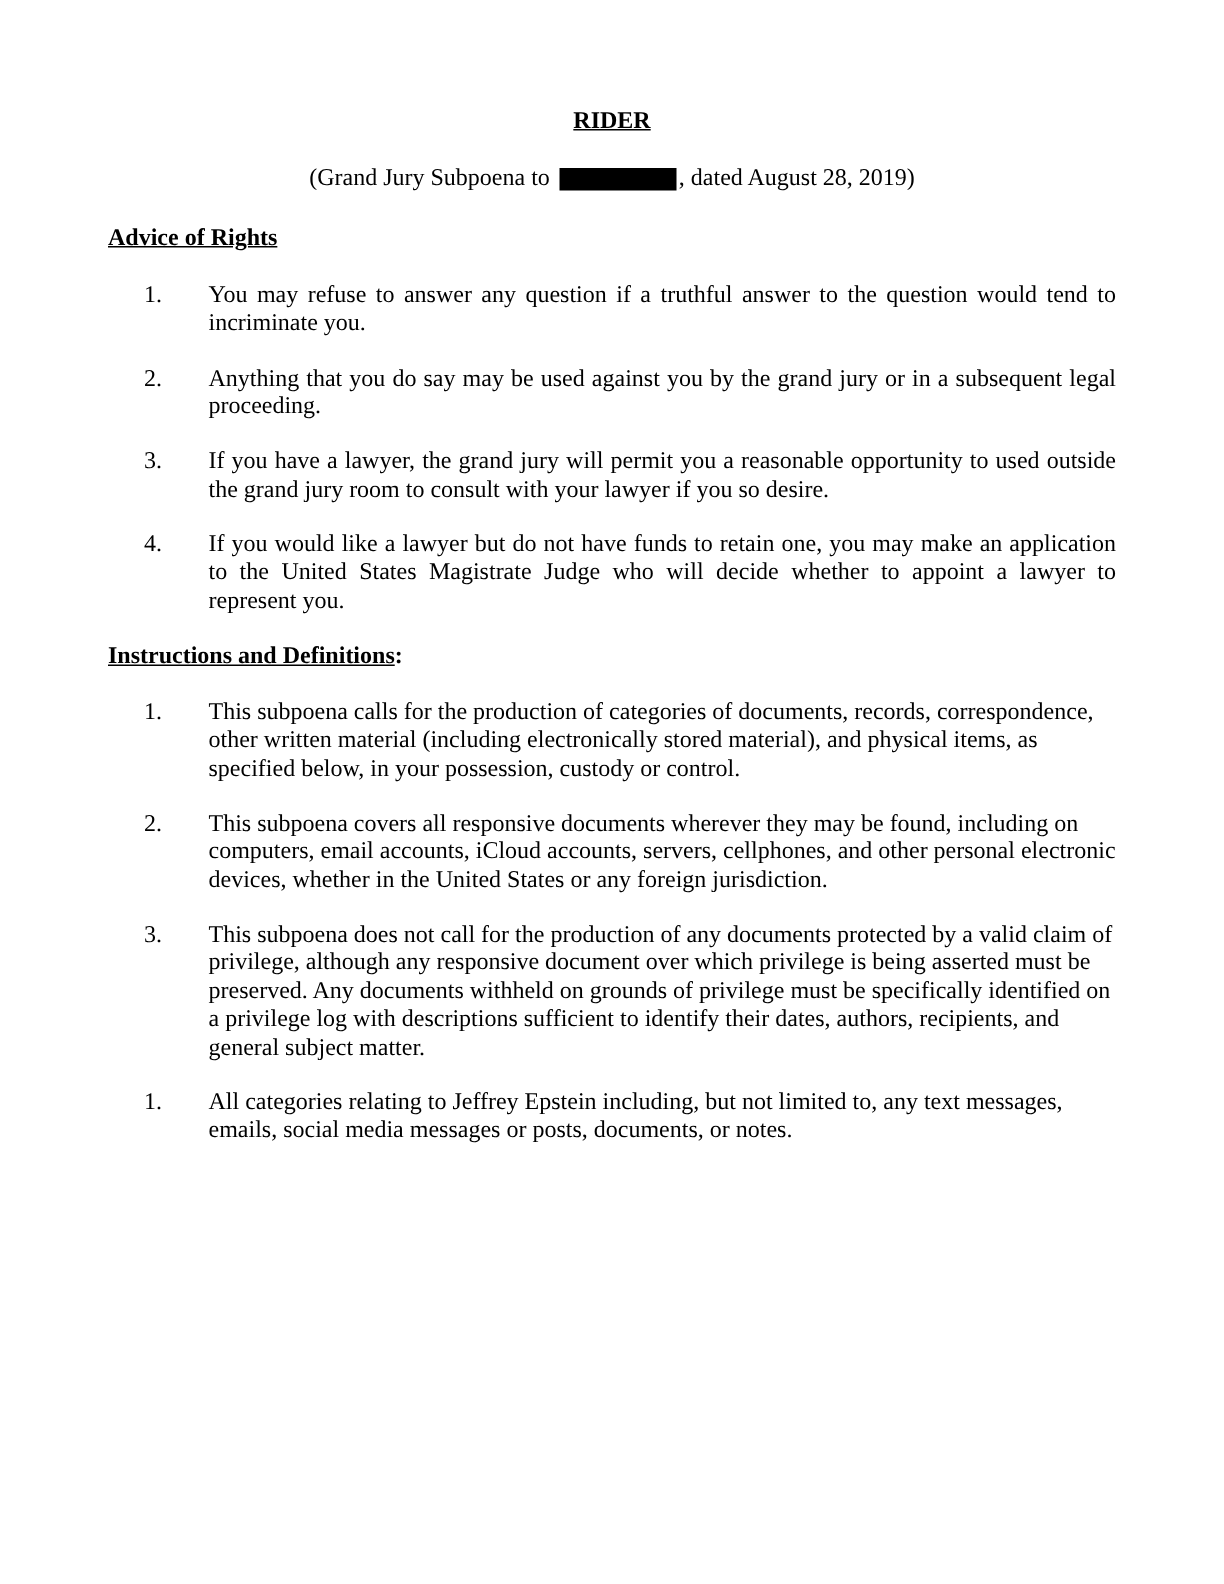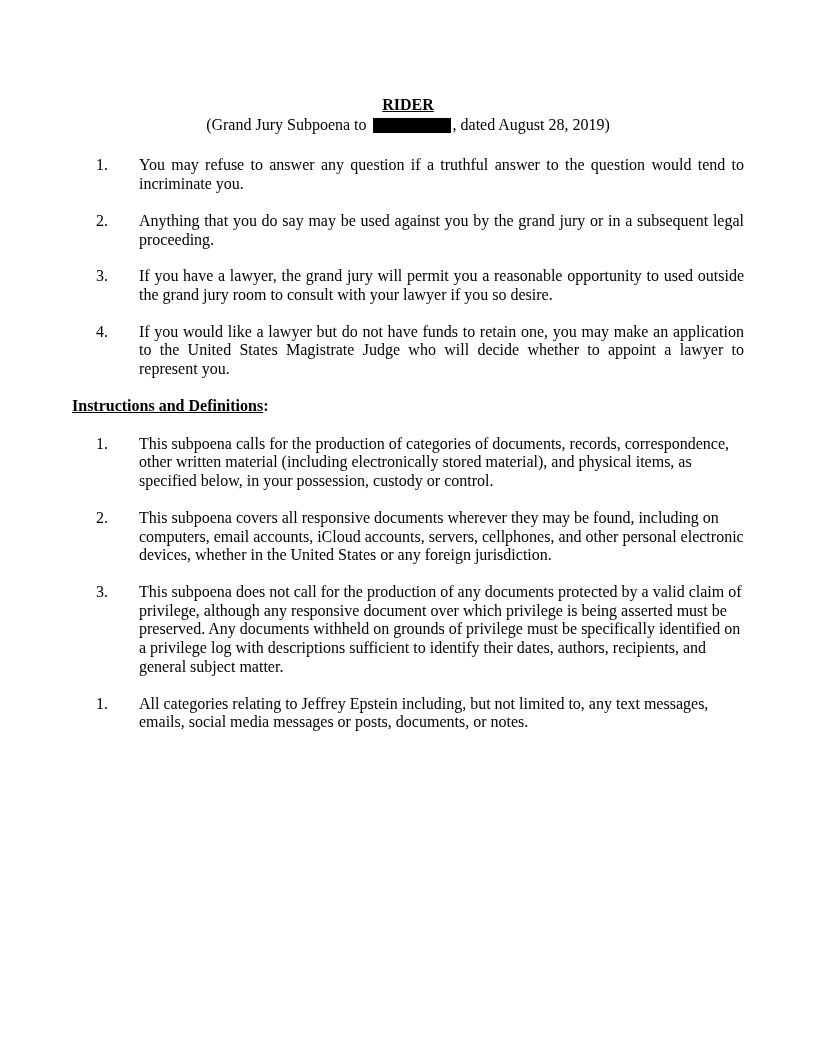--- a/index.html
+++ b/index.html
@@ -6,37 +6,37 @@
     margin: 0;
     padding: 0;
     background: #ffffff;
   }
   .doc-page {
     position: relative;
     width: 816px;
     height: 900px;
     box-sizing: border-box;
     background: #ffffff;
-    padding: 96px 72px 72px 72px;
+    padding: 72px 72px 72px 72px;
     font-family: "Liberation Serif", serif;
     font-size: 16px;
     line-height: 1.17;
     color: #000000;
     overflow: hidden;
   }
   .title-line {
     text-align: center;
     font-weight: bold;
   }
   .title-underline {
     text-decoration: underline;
   }
   .subtitle-line {
     text-align: center;
-    margin-top: 1px;
+    margin-top: 19px;
     margin-bottom: 22px;
   }
   .redaction {
     display: inline-block;
     width: 78px;
     height: 15px;
     background: #000000;
     vertical-align: text-bottom;
     margin: 0 2px;
   }
@@ -73,20 +73,23 @@
   <div class="title-line">
     <span class="title-underline">RIDER</span>
   </div>
 
   <div class="subtitle-line">
     <span>(Grand Jury Subpoena to</span>
     <span class="redaction"></span><span>, dated August 28, 2019)</span>
   </div>
 
   <div class="doc-section">
+    <div class="section-heading">
+      <span class="heading-underline">Advice of Rights</span><span></span>
+    </div>
     <div class="doc-list justified">
       <div class="doc-item">
         <span class="item-num">1.</span>
         <span class="item-text">You may refuse to answer any question if a truthful answer to the question would tend to incriminate you.</span>
       </div>
       <div class="doc-item">
         <span class="item-num">2.</span>
         <span class="item-text">Anything that you do say may be used against you by the grand jury or in a subsequent legal proceeding.</span>
       </div>
       <div class="doc-item">

